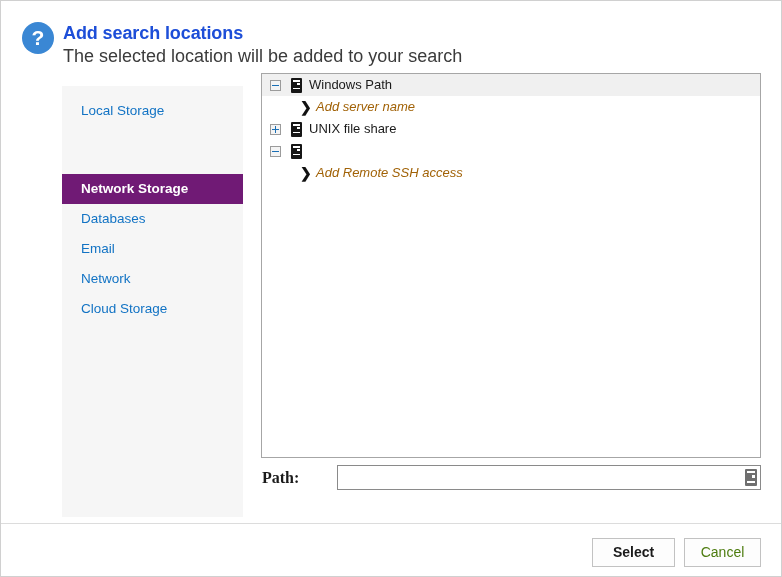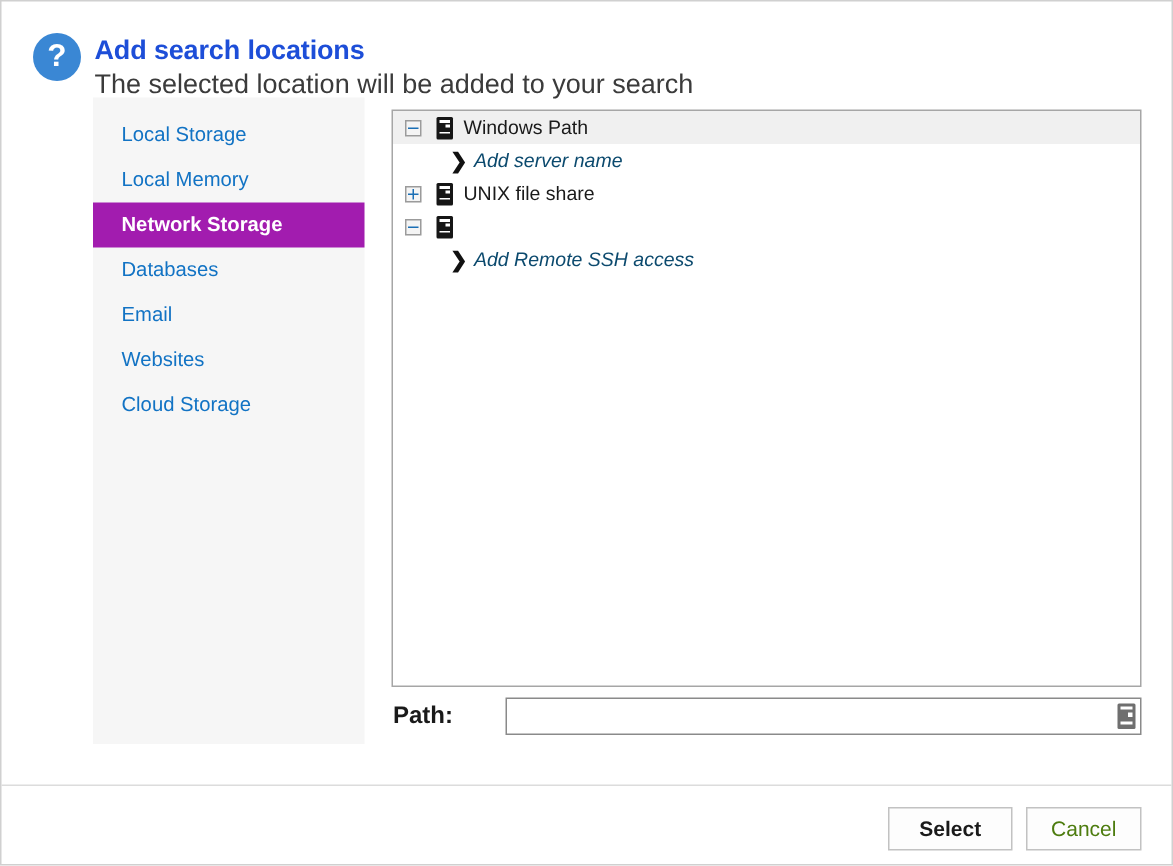--- a/index.html
+++ b/index.html
@@ -58,39 +58,40 @@
     left: 62px;
     top: 45px;
     font-size: 18px;
     color: #3b3b3b;
   }
 
   
   #sidebar {
     position: absolute;
     left: 61px;
-    top: 64px;
+    top: 85px;
     width: 181px;
     height: 431px;
     background: #f6f6f6;
   }
   .side-item {
     height: 30px;
     line-height: 30px;
     padding-left: 19px;
     font-size: 13.5px;
     color: #1273c4;
     white-space: nowrap;
     box-sizing: border-box;
   }
   .side-item.spacer-top { margin-top: 10px; }
   .side-item.selected {
-    background: #a21caf;
+    background: #701a75;
     color: #ffffff;
     font-weight: bold;
+    margin-top: 48px;
   }
 
   
   #tree-panel {
     position: absolute;
     left: 260px;
     top: 72px;
     width: 500px;
     height: 385px;
     box-sizing: border-box;
@@ -161,31 +162,32 @@
     position: absolute;
     left: 38px;
     top: 0;
     font-size: 14px;
     font-weight: bold;
     color: #111111;
   }
   .tree-row.child .tree-label {
     left: 54px;
     font-style: italic;
-    color: #0c4a6e;
+    color: #a16207;
   }
 
   
   #path-label {
     position: absolute;
     left: 261px;
     top: 468px;
     font-size: 16px;
     font-weight: bold;
     color: #1a1a1a;
+    font-family: Liberation Serif, serif;
   }
   #path-field {
     position: absolute;
     left: 336px;
     top: 464px;
     width: 424px;
     height: 25px;
     box-sizing: border-box;
     border: 1px solid #8a8a8a;
     background: #ffffff;
@@ -264,34 +266,31 @@
   <div id="header">
     <div id="help-icon">?</div>
     <div id="title">Add search locations</div>
     <div id="subtitle">The selected location will be added to your search</div>
   </div>
 
   <div id="sidebar">
     <div class="side-item spacer-top">
       <span>Local Storage</span>
     </div>
-    <div class="side-item">
-      <span>Local Memory</span>
-    </div>
     <div class="side-item selected">
       <span>Network Storage</span>
     </div>
     <div class="side-item">
       <span>Databases</span>
     </div>
     <div class="side-item">
       <span>Email</span>
     </div>
     <div class="side-item">
-      <span>Websites</span>
+      <span>Network</span>
     </div>
     <div class="side-item">
       <span>Cloud Storage</span>
     </div>
   </div>
 
   <div id="tree-panel">
 
     <div class="tree-row selected">
       <span class="toggle"></span>

